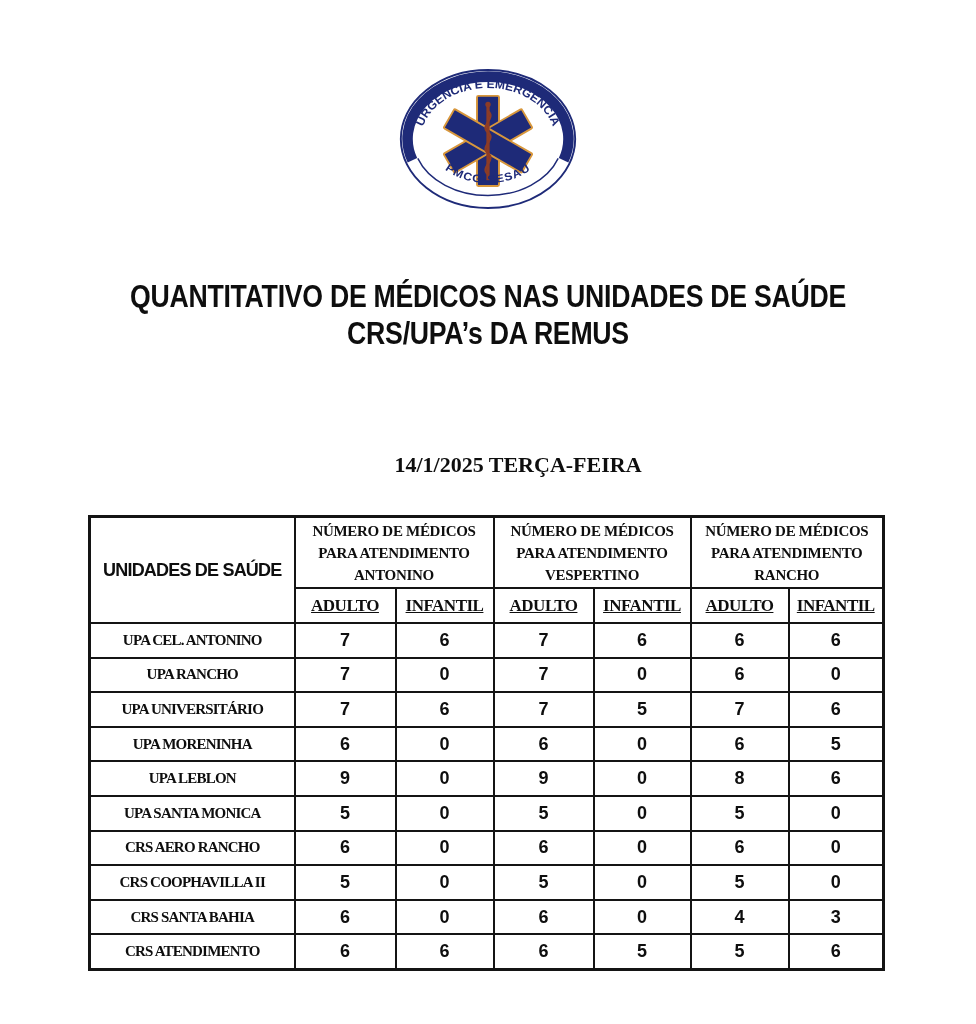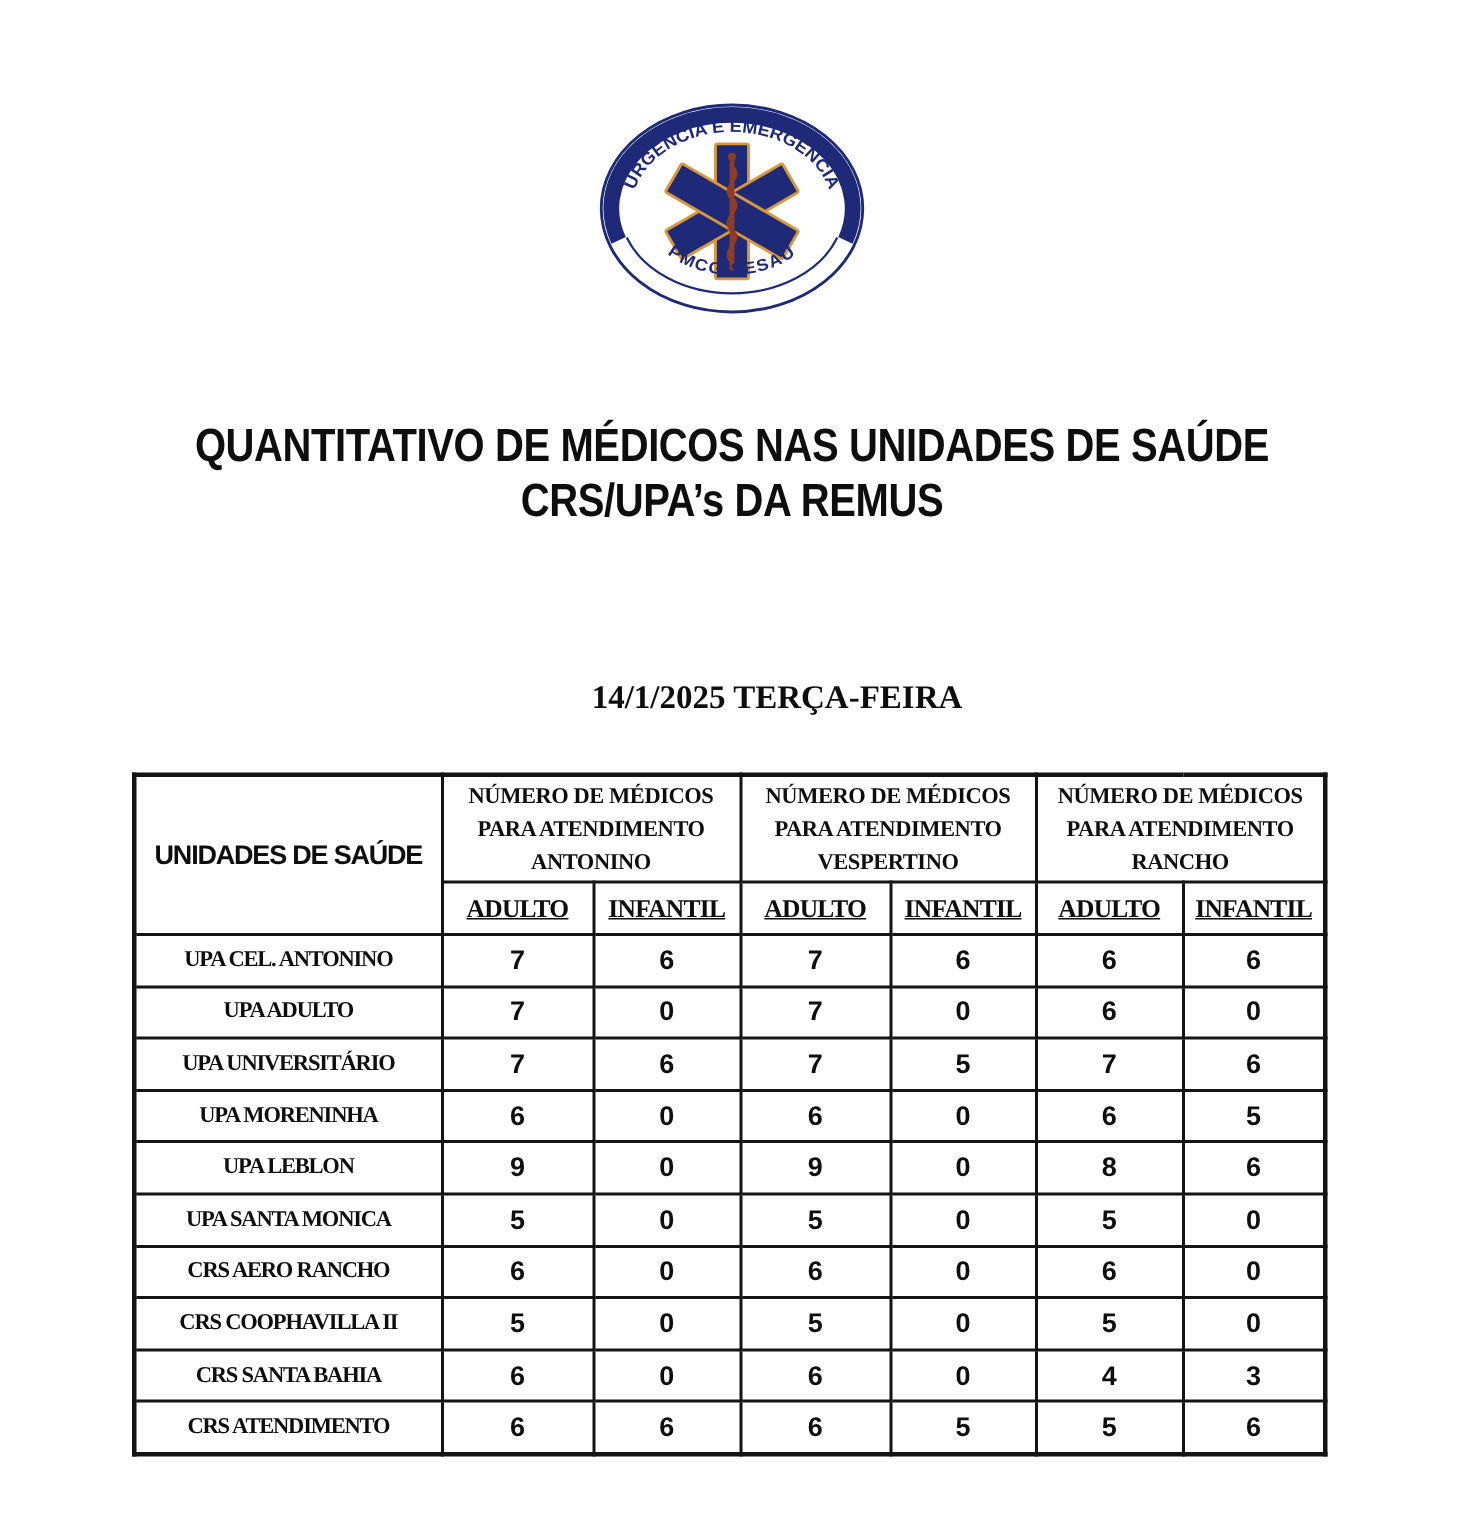--- a/index.html
+++ b/index.html
@@ -196,21 +196,21 @@
       <tr>
         <td class="unit-cell">UPA CEL. ANTONINO</td>
         <td class="value-cell">7</td>
         <td class="value-cell">6</td>
         <td class="value-cell">7</td>
         <td class="value-cell">6</td>
         <td class="value-cell">6</td>
         <td class="value-cell">6</td>
       </tr>
       <tr>
-        <td class="unit-cell">UPA ADULTO</td>
+        <td class="unit-cell">UPA RANCHO</td>
         <td class="value-cell">7</td>
         <td class="value-cell">0</td>
         <td class="value-cell">7</td>
         <td class="value-cell">0</td>
         <td class="value-cell">6</td>
         <td class="value-cell">0</td>
       </tr>
       <tr>
         <td class="unit-cell">UPA UNIVERSITÁRIO</td>
         <td class="value-cell">7</td>

